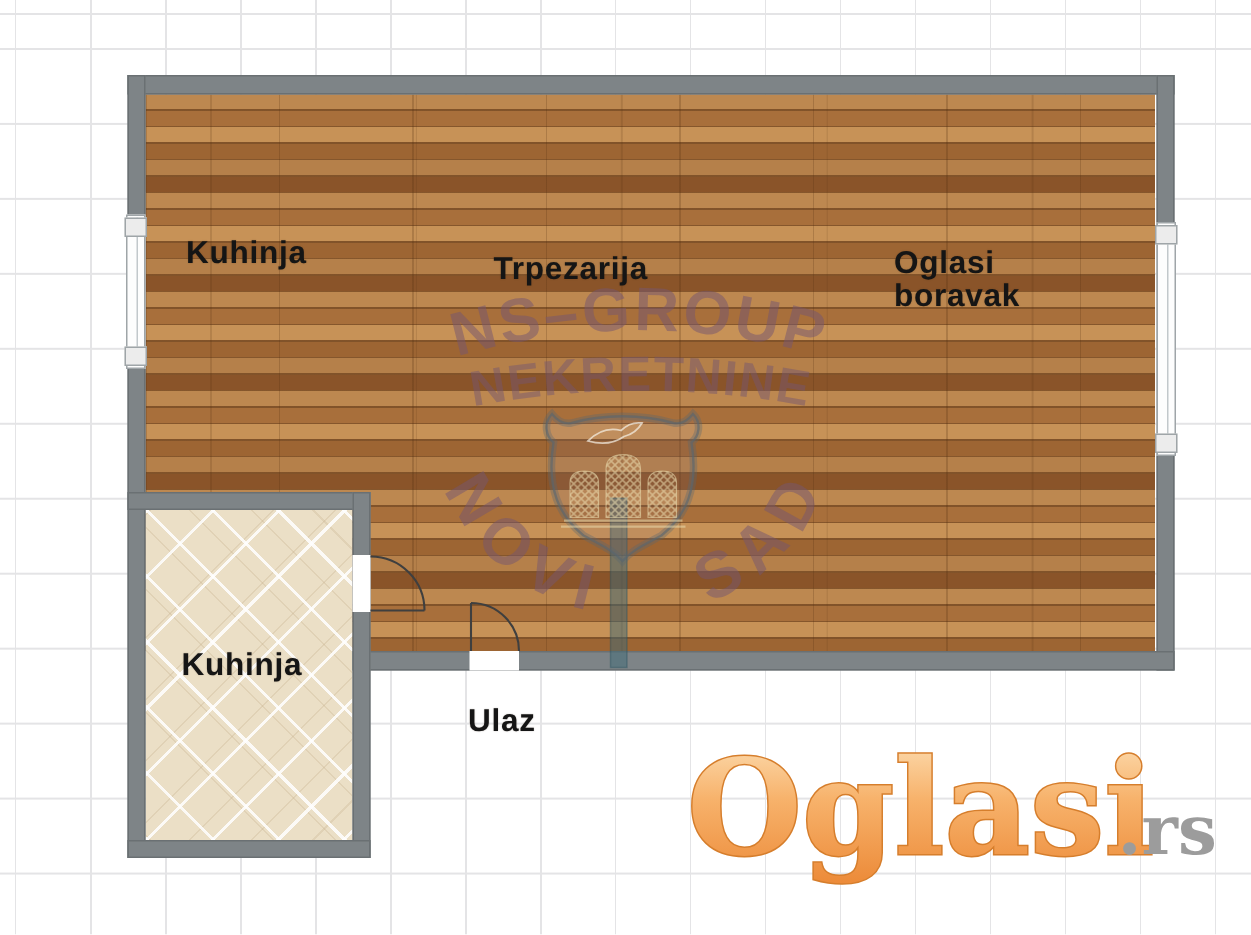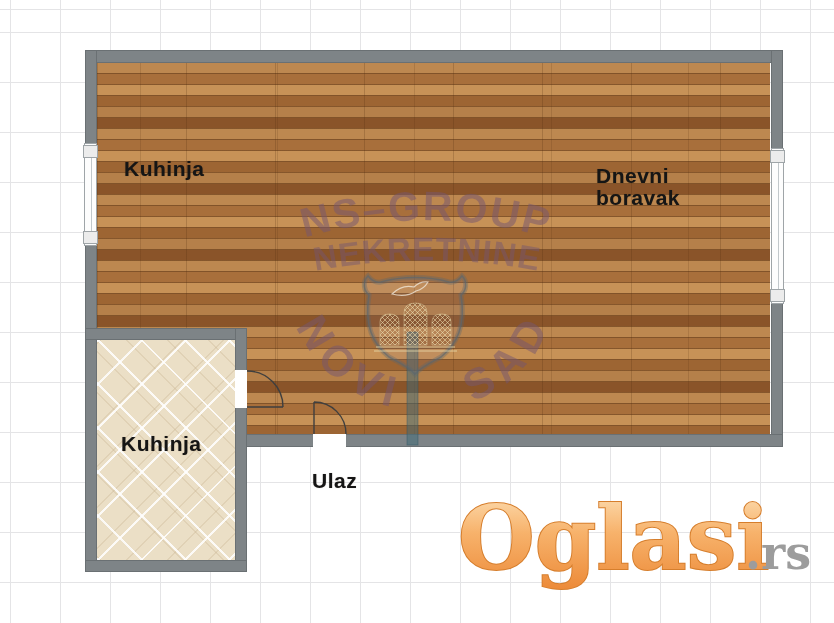--- a/index.html
+++ b/index.html
@@ -136,21 +136,22 @@
       <text font-size="33" letter-spacing="1" fill="rgba(118,86,112,0.48)">
         <textPath href="#arcMid" startOffset="50%">NEKRETNINE</textPath>
       </text>
       <text font-size="43" letter-spacing="8" word-spacing="55" fill="rgba(118,86,112,0.5)">
         <textPath href="#arcBot" startOffset="50%">NOVI SAD</textPath>
       </text>
     </g>
   </svg>
 
   <div class="room-label" style="left:124px;top:158px;">Kuhinja</div>
-  <div class="room-label" style="left:596px;top:165px;width:100px;">Dnevni boravak</div>
+  <div class="room-label" style="left:329px;top:169px;">Trpezarija</div>
+  <div class="room-label" style="left:596px;top:165px;width:100px;">Oglasi boravak</div>
   <div class="room-label" style="left:121px;top:433px;">Kuhinja</div>
   <div class="room-label" style="left:312px;top:470px;">Ulaz</div>
 
   <svg class="logo-svg" viewBox="0 0 380 125">
     <defs>
       <linearGradient id="oggrad" x1="0" y1="0" x2="0" y2="1">
         <stop offset="0" stop-color="#fde3bb"></stop>
         <stop offset="0.45" stop-color="#f7b26b"></stop>
         <stop offset="1" stop-color="#ec8a38"></stop>
       </linearGradient>

